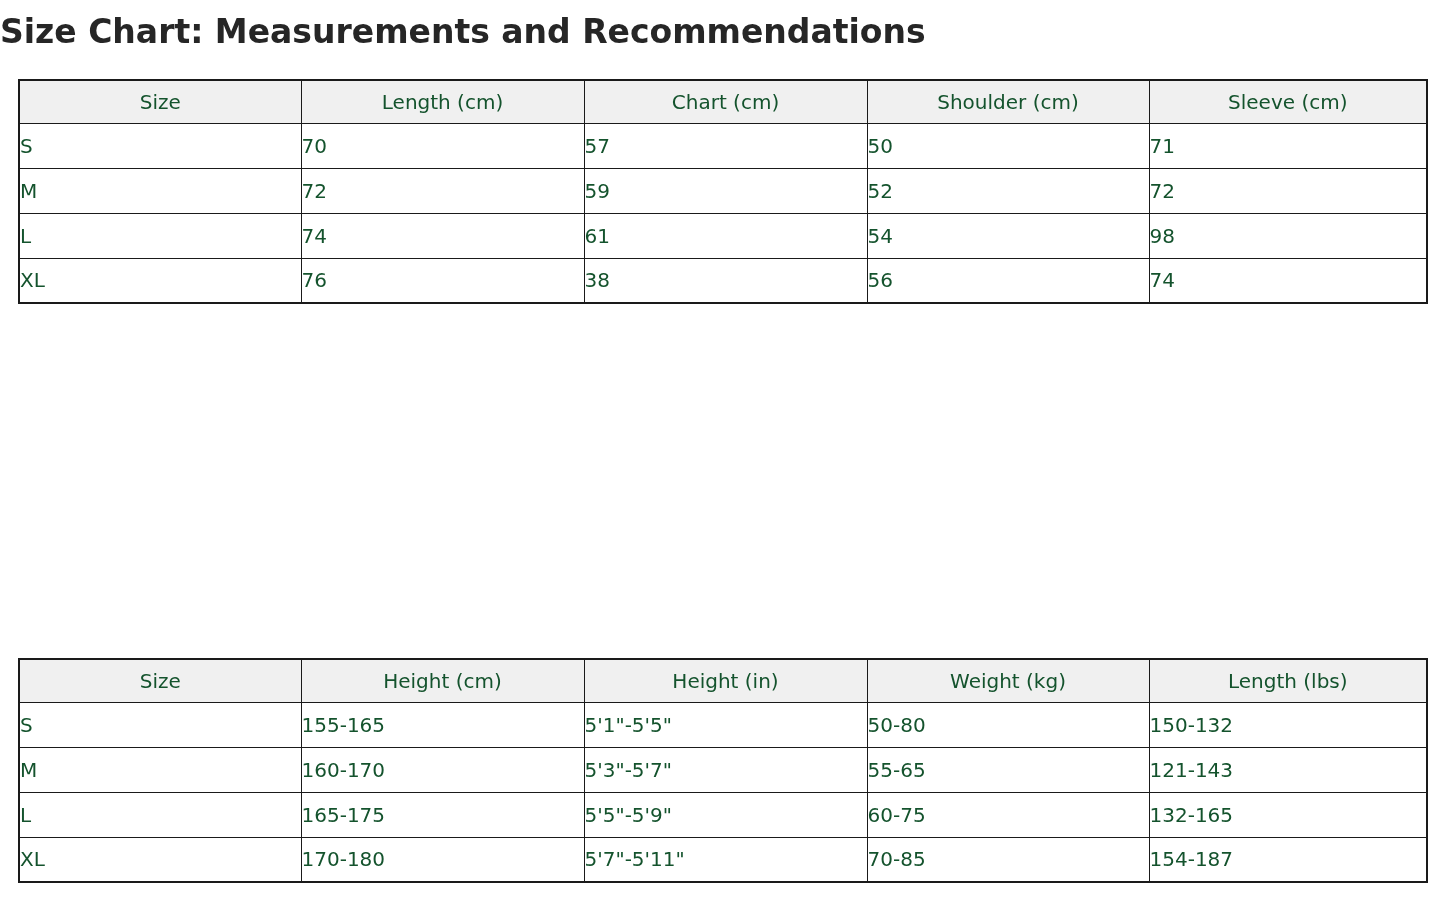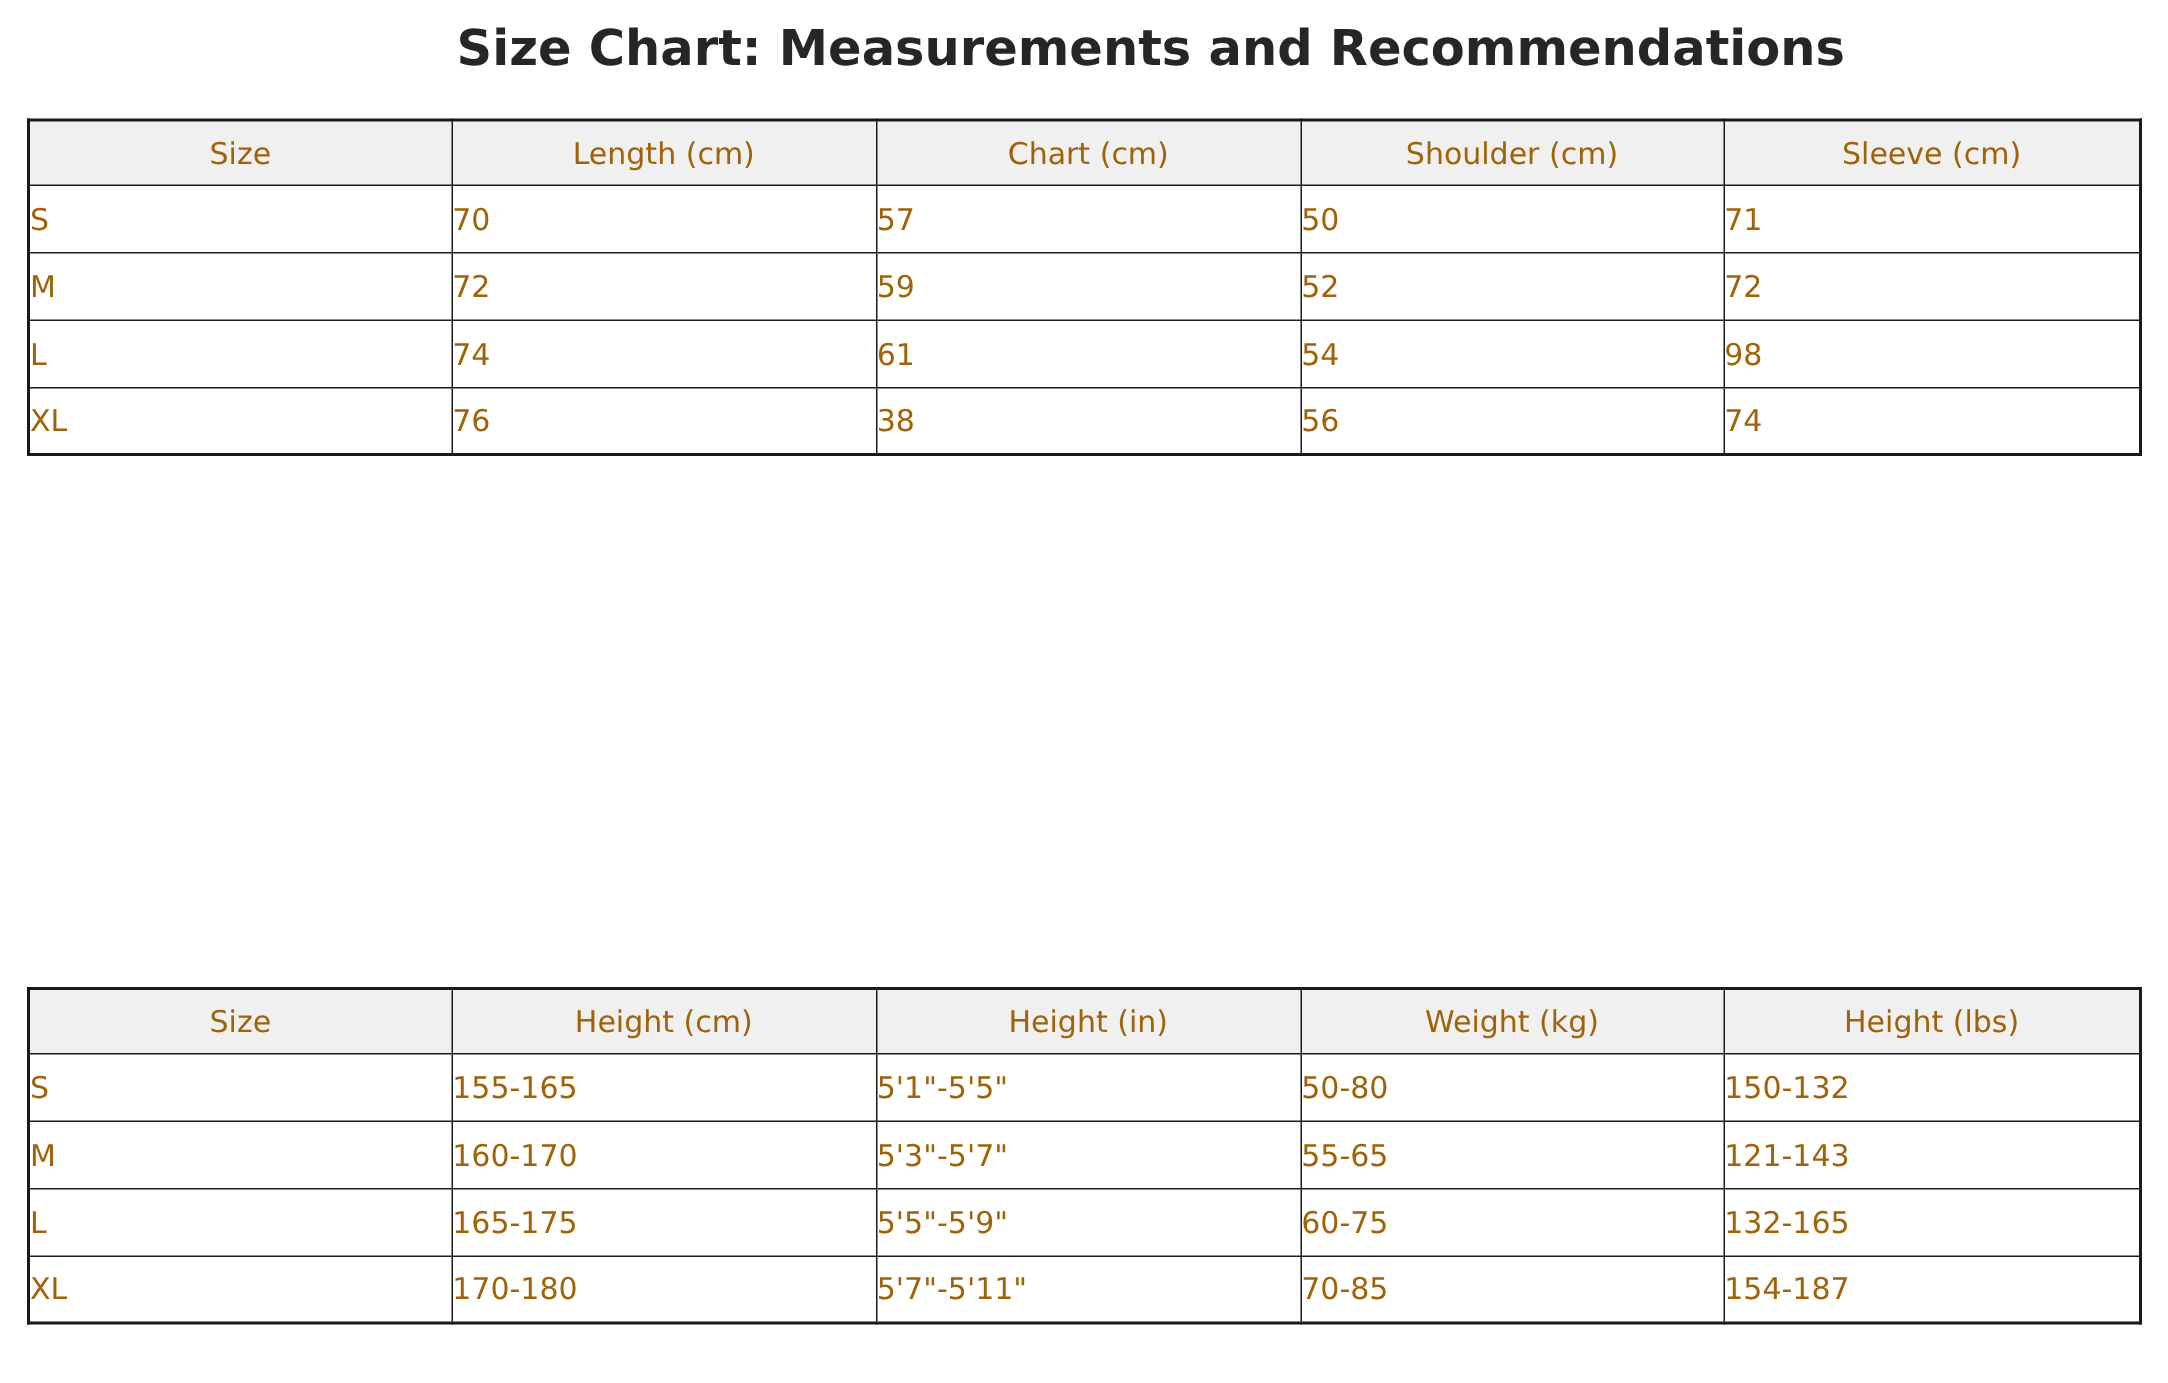--- a/index.html
+++ b/index.html
@@ -19,39 +19,39 @@
     position: relative;
     width: 1445px;
     height: 922px;
     box-sizing: border-box;
   }
   .title {
     position: absolute;
     top: 12px;
     left: 0;
     width: 1230px;
-    text-align: right;
+    text-align: left;
     font-size: 33px;
     font-weight: bold;
     color: #262626;
     letter-spacing: 0px;
   }
   table.size-table {
     position: absolute;
     border-collapse: collapse;
     table-layout: fixed;
     border: 2.5px solid #1a1a1a;
     background: #ffffff;
   }
   table.size-table td, table.size-table th {
     border: 1.2px solid #1a1a1a;
     vertical-align: middle;
     font-size: 20px;
     font-weight: normal;
-    color: #a16207;
+    color: #14532d;
     padding: 0;
     height: 45px;
     box-sizing: border-box;
   }
   table.size-table thead th {
     background: #f0f0f0;
     font-weight: normal;
     height: 43px;
   }
   
@@ -135,21 +135,21 @@
         <col class="c2">
         <col class="c3">
         <col class="c4">
     </colgroup>
     <thead>
       <tr>
         <th>Size</th>
         <th>Height (cm)</th>
         <th>Height (in)</th>
         <th>Weight (kg)</th>
-        <th>Height (lbs)</th>
+        <th>Length (lbs)</th>
       </tr>
     </thead>
     <tbody>
       <tr>
         <td>S</td>
         <td>155-165</td>
         <td>5'1"-5'5"</td>
         <td>50-80</td>
         <td>150-132</td>
       </tr>

